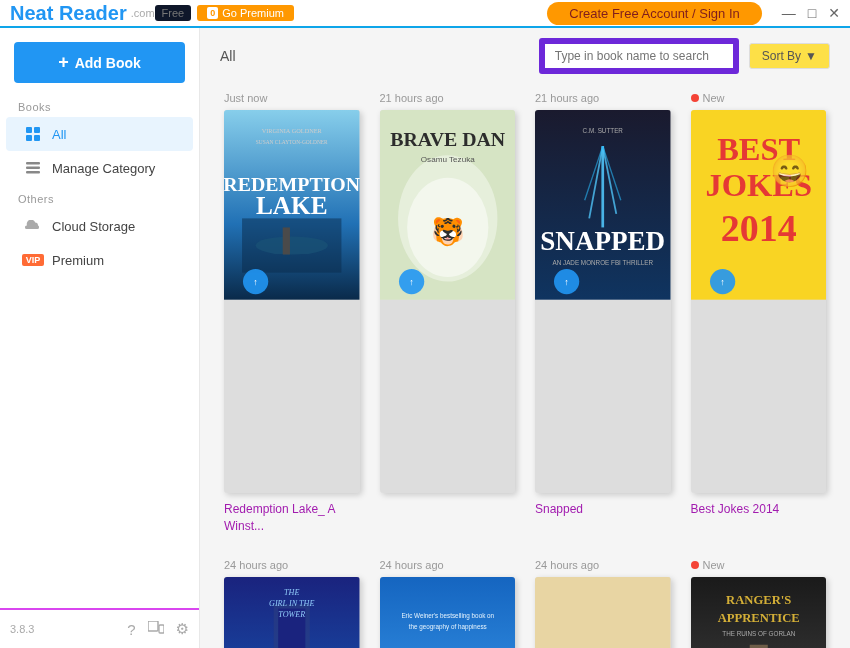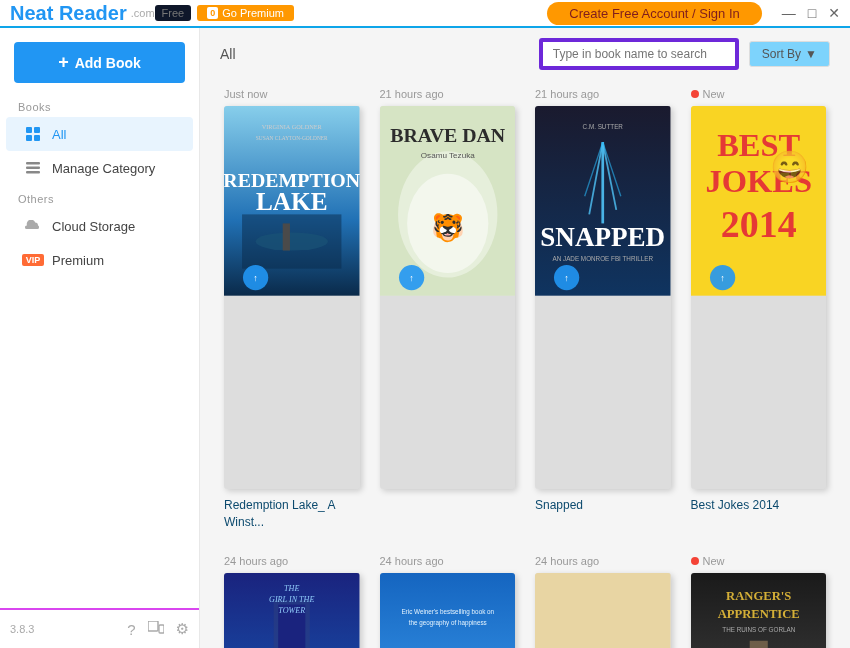--- a/index.html
+++ b/index.html
@@ -179,30 +179,30 @@
       padding: 10px 20px;
       background: #f5f5f5;
       gap: 10px;
     }
     #content-header .section-title {
       font-size: 14px;
       color: #555;
       flex: 1;
     }
     #search-box {
-      border: 4px solid #6d28d9;
+      border: 6px solid #6d28d9;
       border-radius: 3px;
       padding: 5px 10px;
       font-size: 12px;
       color: #999;
       width: 200px;
       background: #fff;
     }
     #sort-btn {
-      background: #7dd3fc;
+      background: #fde047;
       border: 1px solid #ddd;
       border-radius: 3px;
       padding: 5px 12px;
       font-size: 12px;
       color: #555;
       cursor: pointer;
       display: flex;
       align-items: center;
       gap: 4px;
     }
@@ -241,21 +241,21 @@
       position: relative;
       width: 100%;
       padding-bottom: 140%;
       background: #ddd;
       border-radius: 3px;
       overflow: hidden;
       box-shadow: 2px 2px 6px rgba(0,0,0,0.18);
     }
     .book-title {
       font-size: 12px;
-      color: #0c4a6e;
+      color: #a21caf;
       margin-top: 8px;
       line-height: 1.4;
     }
 
     ::-webkit-scrollbar { width: 6px; }
     ::-webkit-scrollbar-track { background: #f0f0f0; }
     ::-webkit-scrollbar-thumb { background: #ccc; border-radius: 3px; }
   </style>
 </head>
 <body>

